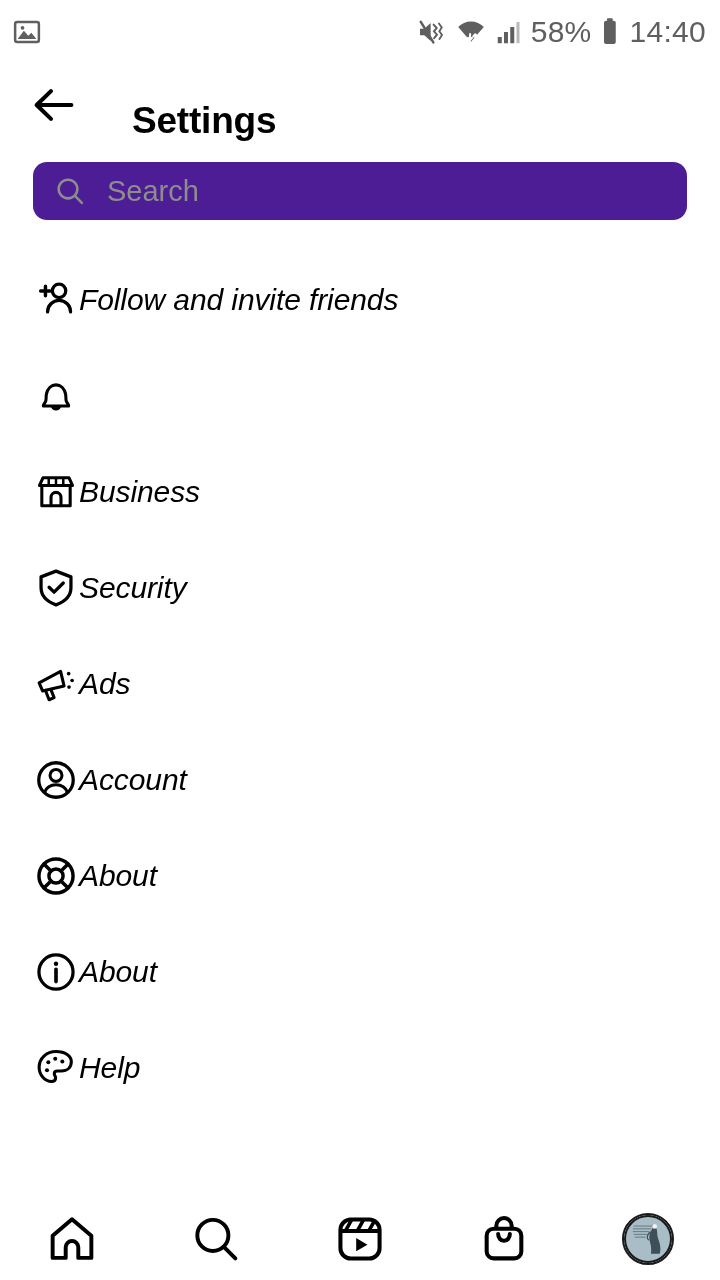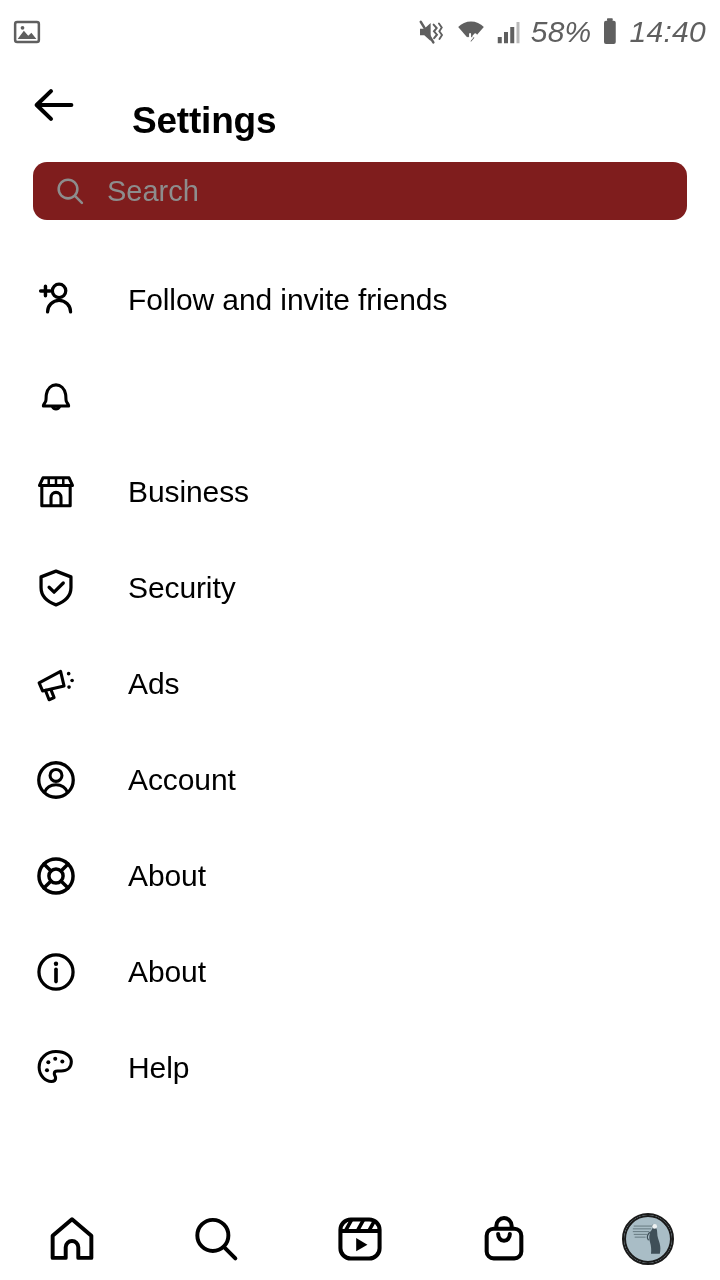--- a/index.html
+++ b/index.html
@@ -9,21 +9,20 @@
     font-family:"Liberation Sans", sans-serif;
     overflow:hidden;
   }
   .phone { position:relative; width:720px; height:1280px; background:#fff; }
 
   
   .statusbar {
     position:absolute; top:0; left:0; right:0; height:52px;
     display:flex; align-items:center; justify-content:space-between;
     padding:12px 14px 0 12px;
-    font-style:italic;
   }
   .sb-left { display:flex; align-items:center; gap:8px; }
   .sb-right { display:flex; align-items:center; gap:7px; }
   .sb-time {
     font-size:30px; color:#5f5f5f; font-weight:400;
     letter-spacing:0.3px; line-height:1;text-align:center;
   }
   .sb-batt-text {
     font-size:30px; color:#5f5f5f; font-weight:400;
     letter-spacing:0.2px; line-height:1;
@@ -40,39 +39,40 @@
     justify-content:center; margin-left:8px; cursor:pointer;
   }
   .title {
     font-size:37px; font-weight:bold; color:#000;
     letter-spacing:-0.2px; margin-left:32px;margin-top:32px;
   }
 
   
   .search-wrap { position:absolute; top:162px; left:33px; right:33px; height:58px; }
   .search-box {
-    width:100%; height:100%; background:#7f1d1d; border-radius:14px;
+    width:100%; height:100%; background:#4c1d95; border-radius:14px;
     display:flex; align-items:center; padding-left:20px; gap:20px;
     cursor:text;
   }
   .search-ph { font-size:29px; color:#8d8d8d; line-height:1; }
 
   
   .list { position:absolute; top:252px; left:0; right:0; bottom:82px; overflow:hidden; }
   .row {
     display:flex; align-items:center; height:96px; padding-left:33px;
     cursor:pointer;
   }
   .row-ico {
     width:46px; height:46px; display:flex; align-items:center;
     justify-content:center; flex:0 0 46px;
   }
   .row-label {
-    font-size:30px; color:#000; margin-left:49px; line-height:1;
+    font-size:30px; color:#000; line-height:1;
     letter-spacing:-0.1px;
+    font-style:italic;
   }
 
   
   .bottomnav {
     position:absolute; bottom:0; left:0; right:0; height:82px;
     background:#fff; display:flex; align-items:center;
   }
   .nav-item {
     flex:1; display:flex; align-items:center; justify-content:center;
     height:82px; cursor:pointer;

